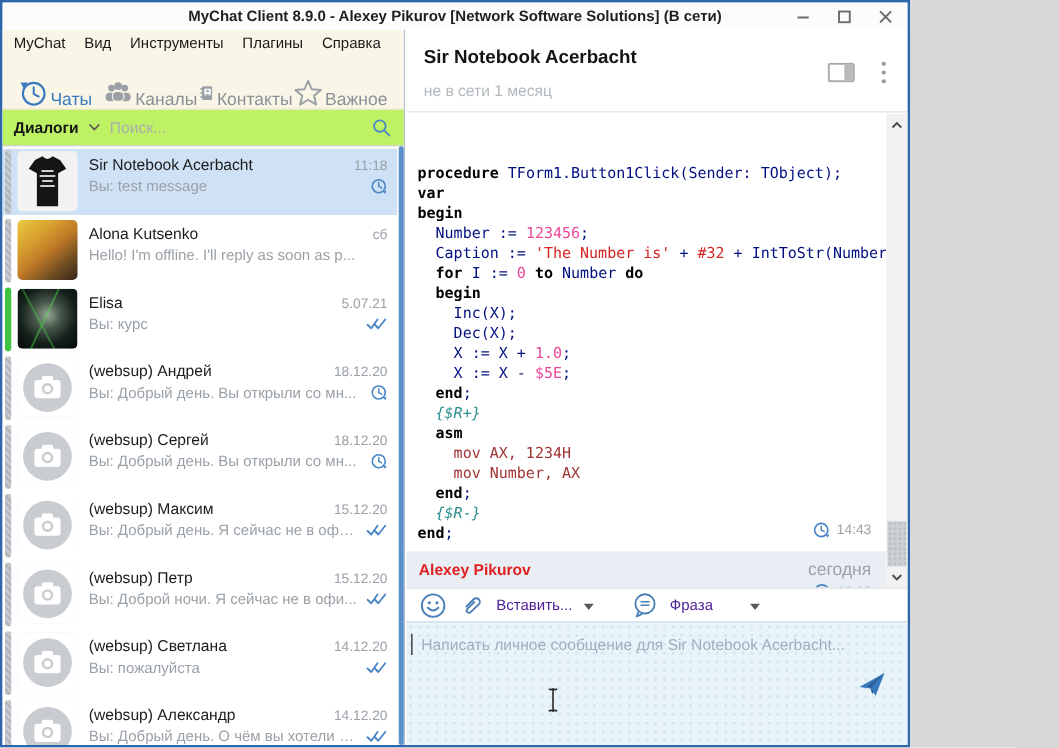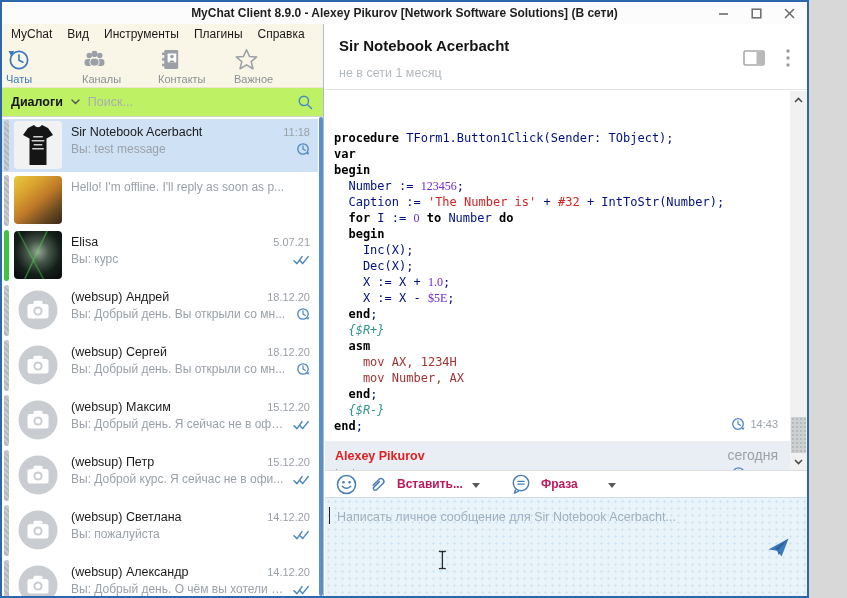--- a/index.html
+++ b/index.html
@@ -1,30 +1,30 @@
 <!DOCTYPE html>
 <html><head>
 <meta charset="utf-8">
 <style>
   * { margin:0; padding:0; box-sizing:border-box; }
   body { background:#d8d8d8; font-family:"Liberation Sans","DejaVu Sans",sans-serif; }
-  .app { position:relative; width:809px; height:598px; border:2px solid #2e66ab; background:#fff; overflow:hidden; cursor:default; }
+  .app { position:relative; width:728px; height:598px; border:2px solid #2e66ab; background:#fff; overflow:hidden; cursor:default; }
 
   
   .titlebar { height:22px; background:#fcfcfc; display:flex; align-items:center; justify-content:center; position:relative; }
   .titlebar-title { font-size:12px; font-weight:bold; color:#1f1f1f; }
   .win-controls { position:absolute; right:6px; top:0; height:100%; display:flex; align-items:center; gap:9px; }
   .win-btn { width:24px; height:18px; display:flex; align-items:center; justify-content:center; }
 
   
   .left-panel { position:absolute; top:22px; left:0; bottom:0; width:322px; background:#fff; border-right:1px solid #aebdc9; }
   .menubar { height:20px; background:#faf6e7; display:flex; align-items:center; gap:15px; padding:0 9px; font-size:12px; color:#1a1a1a; }
   .menu-item { white-space:nowrap; }
   .toolbar { height:43px; background:#faf6e7; display:flex; padding-left:4px; }
-  .tool { width:76px; display:flex; flex-direction:column; align-items:flex-start; justify-content:center; gap:1px; font-size:11px; color:#8b9096; }
+  .tool { width:76px; display:flex; flex-direction:row; align-items:flex-end; justify-content:center; gap:1px; font-size:14px; color:#8b9096; }
   .tool.active { color:#3a7abf; }
   .searchrow { height:30px; background:#bef264; border-top:1px solid #eee4cf; border-bottom:1px solid #d4d4d4; display:flex; align-items:center; padding:0 9px; gap:8px; }
   .filter-label { font-weight:bold; font-size:12.5px; color:#151515; }
   .search-input { flex:1; border:none; background:transparent; font-size:12.5px; color:#333; outline:none; font-family:inherit; }
   .search-input::placeholder { color:#a9adb2; }
 
   .dialog-list { position:absolute; top:93px; left:0; right:5px; bottom:0; overflow:hidden; padding-top:2px; }
   .sidebar-scrollbar { position:absolute; top:93px; right:0; bottom:0; width:4px; background:#5b8fc9; border-radius:2px; }
 
   .dialog-item { height:53px; margin-bottom:2px; display:flex; align-items:stretch; background:#fff; padding-right:8px; }
@@ -52,41 +52,41 @@
   .chat-header { height:66px; border-bottom:1px solid #e3e3e3; padding:13px 14px 0; position:relative; }
   .chat-title { font-size:15px; font-weight:bold; color:#141414; }
   .chat-status { font-size:12.5px; color:#b3b9be; margin-top:12px; }
   .header-icons { position:absolute; right:16px; top:24px; display:flex; gap:20px; align-items:center; }
 
   .messages { position:absolute; top:54px; left:0; right:17px; height:380px; background:#fff; overflow:hidden;margin-top:45px; }
   .code-message { position:relative; padding:7px 6px 2px 9px; }
   .code-line { font-family:"DejaVu Sans Mono","Liberation Mono",monospace; font-size:12px; height:16px; line-height:16px; white-space:pre; }
   .tok-kw  { color:#000; font-weight:bold; }
   .tok-id  { color:#001080; }
-  .tok-num { color:#6d28d9;font-family:Liberation Serif, serif; }
+  .tok-num { color:#ec4899; }
   .tok-str { color:#d42424; }
   .tok-asm { color:#a03434; }
   .tok-dir { color:#2e8f8f; font-style:italic; }
   .code-time { position:absolute; right:12px; bottom:5px; display:flex; gap:5px; align-items:center; font-size:11px; color:#9aa1a8; }
 
   .own-message { margin-top:5px; background:#e9eef5; padding:6px 12px 7px 10px; }
   .own-top { display:flex; align-items:flex-end; }
   .own-author { font-size:12.5px; font-weight:bold; color:#e02020; flex:1; }
   .own-date { font-size:14px; color:#9aa1a8; }
   .own-bot { display:flex; align-items:center; margin-top:3px; }
   .own-text { font-size:12.5px; color:#141414; flex:1; }
   .own-time { display:flex; gap:5px; align-items:center; font-size:11px; color:#9aa1a8; }
 
   .msg-scrollbar { position:absolute; top:67px; right:0; width:17px; height:379px; background:#f1f1f1; }
   .scroll-arrow { position:absolute; left:0; width:17px; height:15px; display:flex; align-items:center; justify-content:center; }
   .scroll-arrow.up { top:1px; } .scroll-arrow.down { bottom:1px; }
   .scroll-thumb { position:absolute; left:1px; width:15px; top:326px; height:36px; background-color:#cdd0d3; background-image:radial-gradient(#b7babd .8px, transparent .9px); background-size:4px 4px; }
 
   .composer-bar { position:absolute; top:446px; left:0; right:0; height:27px; border-top:1px solid #dedede; display:flex; align-items:center; padding:0 10px; gap:9px; background:#fff; }
-  .composer-label { font-size:12px; color:#be185d;font-weight:bold; }
+  .composer-label { font-size:12px; color:#4c1d95; }
   .dd-arrow { width:0; height:0; border-left:4px solid transparent; border-right:4px solid transparent; border-top:5px solid #5a5a5a; margin-top:2px; }
   .gap-lg { width:12px; }
 
   .input-area { position:absolute; top:473px; left:0; right:0; bottom:0; background-color:#e9f3fa;
      background-image:radial-gradient(#d3e5f1 1px, transparent 1.2px); background-size:7px 7px;
      border-top:1px solid #ccdce9; padding:9px 10px; }
   .caret { position:absolute; left:4px; top:9px; width:1px; height:17px; background:#222; }
   .placeholder { font-size:12.5px; color:#9fb0bd; margin-left:2px; }
   .pointer-ibeam { position:absolute; left:112px; top:52px; }
   .send-btn { position:absolute; right:16px; top:38px; }
@@ -215,20 +215,24 @@
                   <polygon points="10.5,11.1 13.3,10.1 12.1,13.1" fill="#4a86c6"></polygon>
                 </svg></span>
       </div>
     </div>
   </div>
 
   <div class="dialog-item">
     <div class="presence-strip offline"></div>
     <div class="avatar av-naruto"></div>
     <div class="d-main">
+      <div class="d-top">
+        <span class="d-name">Alona Kutsenko</span>
+        <span class="d-time">сб</span>
+      </div>
       <div class="d-bot">
         <span class="d-preview">Hello! I'm offline. I'll reply as soon as p...</span>
         <span class="d-status"></span>
       </div>
     </div>
   </div>
 
   <div class="dialog-item">
     <div class="presence-strip online"></div>
     <div class="avatar av-shodan"></div>
@@ -353,21 +357,21 @@
               <circle cx="24" cy="25" r="4.6" fill="#c9cdd1"></circle>
               <circle cx="24" cy="25" r="2.6" fill="#ffffff"></circle>
             </svg>
           </div>
     <div class="d-main">
       <div class="d-top">
         <span class="d-name">(websup) Петр</span>
         <span class="d-time">15.12.20</span>
       </div>
       <div class="d-bot">
-        <span class="d-preview">Вы: Доброй курс. Я сейчас не в офи...</span>
+        <span class="d-preview">Вы: Доброй ночи. Я сейчас не в офи...</span>
         <span class="d-status"><svg width="17" height="12" viewBox="0 0 17 12">
                   <g fill="none" stroke="#4a86c6" stroke-width="1.5" stroke-linecap="round" stroke-linejoin="round">
                     <path d="M1 6.8 L4 9.6 L9 2.6"></path>
                     <path d="M7 6.8 L9.6 9.6 L15.2 2.6"></path>
                   </g>
                 </svg></span>
       </div>
     </div>
   </div>
 

